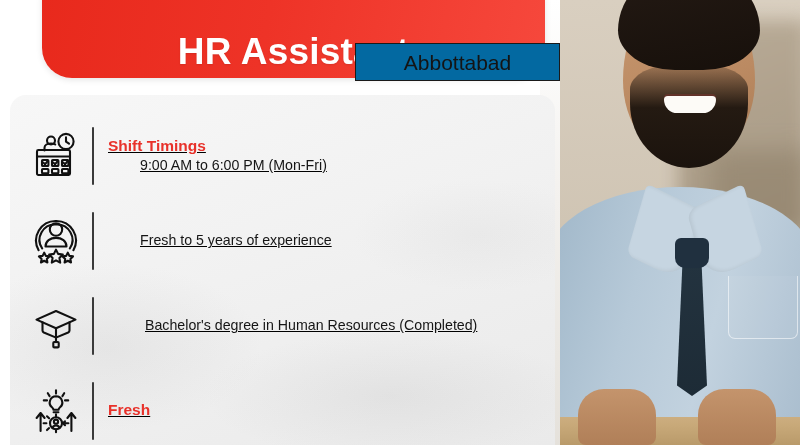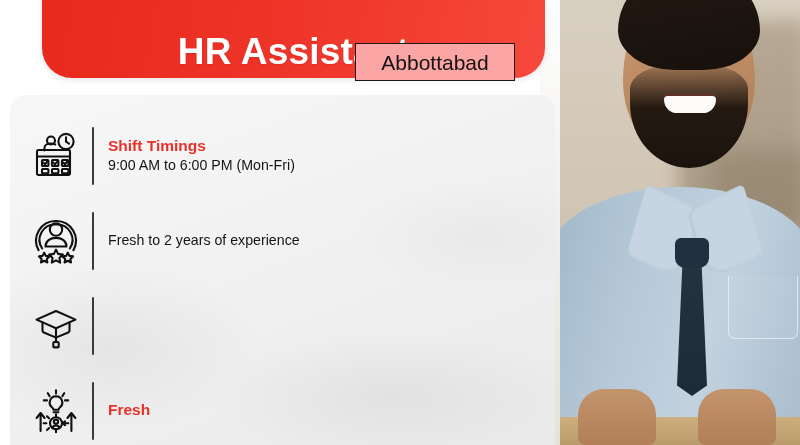--- a/index.html
+++ b/index.html
@@ -45,23 +45,23 @@
     line-height: 1;
     white-space: nowrap;
     text-shadow: 0 1px 2px rgba(0,0,0,0.10);
   }
 
   
   .location-box {
     position: absolute;
     left: 355px;
     top: 43px;
-    width: 160px;
+    width: 205px;
     height: 38px;
-    background: #fca5a5;
+    background: #0369a1;
     border: 1.6px solid #1a1a1a;
     box-sizing: border-box;
     display: flex;
     align-items: center;
     justify-content: center;
     z-index: 6;
   }
   .location-text {
     color: #141414;
     font-size: 21px;
@@ -94,20 +94,21 @@
     padding-top: 18px;
     box-sizing: border-box;
   }
 
   .info-row {
     display: flex;
     align-items: center;
     height: 85px;
     padding-left: 18px;
     box-sizing: border-box;
+    text-decoration: underline;
   }
 
   .row-icon {
     width: 56px;
     min-width: 56px;
     height: 58px;
     display: flex;
     align-items: center;
     justify-content: center;
   }
@@ -129,20 +130,21 @@
     color: #e8312a;
     font-size: 15.5px;
     font-weight: bold;
     line-height: 1.15;
     margin-bottom: 1px;
   }
   .row-text {
     color: #151515;
     font-size: 14.2px;
     line-height: 1.28;
+    margin-left: 32px;
   }
   .row-text.indent { padding-left: 5px; }
 
   
   .photo {
     position: absolute;
     left: 560px;
     top: 0;
     width: 240px;
     height: 445px;
@@ -363,35 +365,36 @@
             <path d="M12.5 29.5c0-5.4 4.7-8.6 10.5-8.6s10.5 3.2 10.5 8.6z"></path>
             <path d="M9.2 31.5A15.4 15.4 0 0 1 23 7.5a15.4 15.4 0 0 1 13.8 24"></path>
             <path d="M5.6 33.2A19.6 19.6 0 0 1 23 4a19.6 19.6 0 0 1 17.4 29.2"></path>
             <path d="M23 32.6l2.1 4.3 4.7.7-3.4 3.3.8 4.7-4.2-2.2-4.2 2.2.8-4.7-3.4-3.3 4.7-.7z"></path>
             <path d="M11.2 35.6l1.6 3.3 3.6.5-2.6 2.5.6 3.6-3.2-1.7-3.2 1.7.6-3.6-2.6-2.5 3.6-.5z"></path>
             <path d="M34.8 35.6l1.6 3.3 3.6.5-2.6 2.5.6 3.6-3.2-1.7-3.2 1.7.6-3.6-2.6-2.5 3.6-.5z"></path>
           </svg>
         </div>
         <div class="row-divider"></div>
         <div class="row-body">
-          <div class="row-text">Fresh to 2 years of experience</div>
+          <div class="row-text">Fresh to 5 years of experience</div>
         </div>
       </div>
 
       <div class="info-row">
         <div class="row-icon">
           <svg width="46" height="48" viewBox="0 0 46 48" fill="none" stroke="#111" stroke-width="2.1" stroke-linecap="round" stroke-linejoin="round">
             <path d="M23 9L3.5 17.6 23 26.2l19.5-8.6z"></path>
             <path d="M9.5 20.4v8.1c0 .9.5 1.6 1.3 2l11.1 4.6c.7.3 1.5.3 2.2 0l11.1-4.6c.8-.4 1.3-1.1 1.3-2v-8.1"></path>
             <path d="M23 26.2v14"></path>
             <rect x="20.3" y="40" width="5.4" height="5.4" rx="1"></rect>
           </svg>
         </div>
         <div class="row-divider"></div>
         <div class="row-body">
+          <div class="row-text indent">Bachelor's degree in Human Resources (Completed)</div>
         </div>
       </div>
 
       <div class="info-row">
         <div class="row-icon">
           <svg width="46" height="48" viewBox="0 0 46 48" fill="none" stroke="#111" stroke-width="2.1" stroke-linecap="round" stroke-linejoin="round">
             <path d="M23 3.2v3.4M14.8 6.2l1.8 2.9M31.2 6.2l-1.8 2.9M10.8 13.4h3.2M35.2 13.4H32"></path>
             <path d="M23 9.2a6.3 6.3 0 0 0-3.8 11.3c.8.6 1.2 1.4 1.2 2.3h5.2c0-.9.4-1.7 1.2-2.3A6.3 6.3 0 0 0 23 9.2z"></path>
             <path d="M20.6 25.3h4.8"></path>
             <path d="M23 30.2a6 6 0 1 0 0 12 6 6 0 0 0 0-12z"></path>

